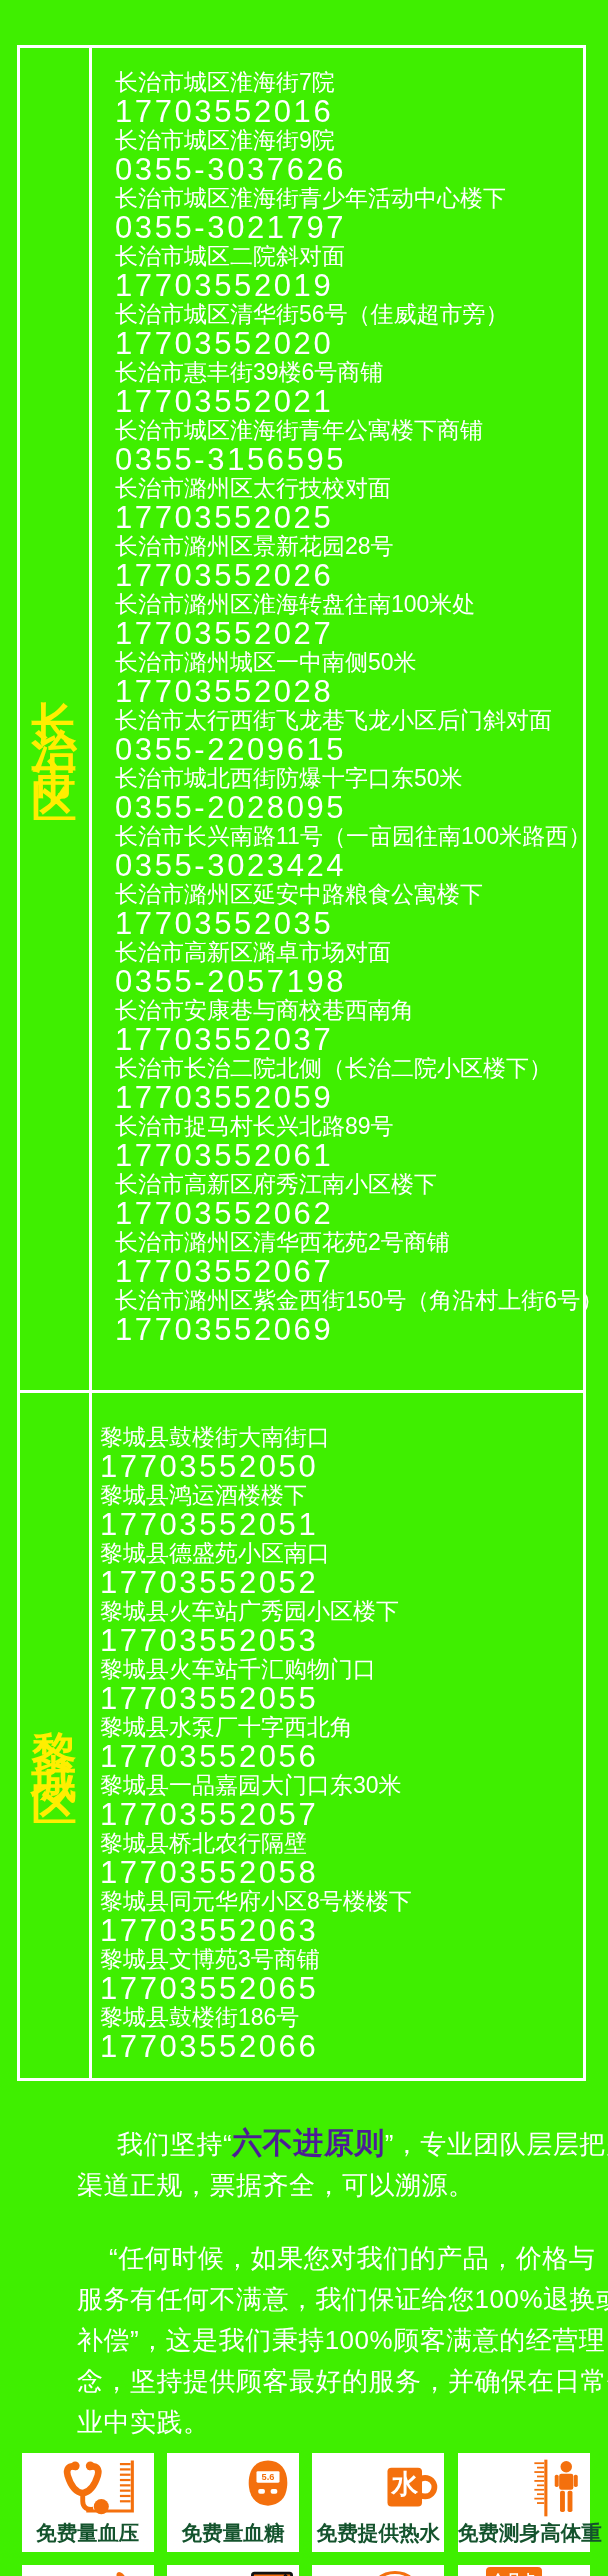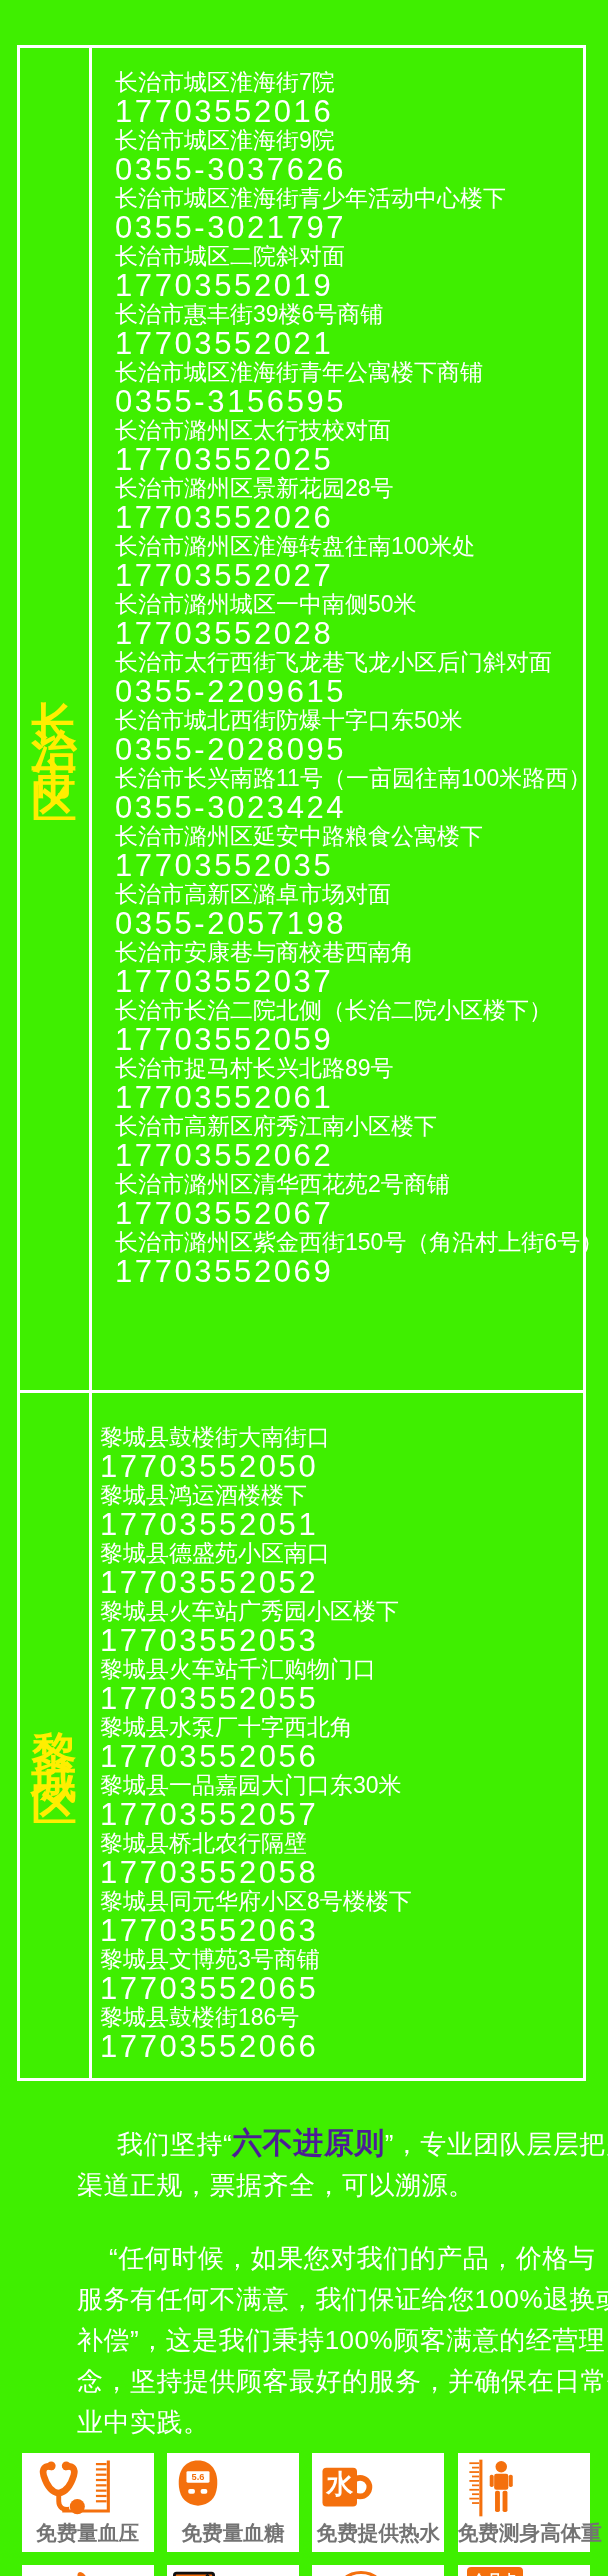--- a/index.html
+++ b/index.html
@@ -47,26 +47,26 @@
     position:absolute;left:21.6px;width:568px;
     display:grid;grid-template-columns:repeat(4,132px);column-gap:13.4px;
   }
   .cards-row.row1{top:2453px;height:99px;}
   .cards-row.row2{top:2565px;height:83px;}
   .card{
     position:relative;background:#ffffff;height:100%;box-sizing:border-box;
   }
   .card-icon{
     position:absolute;left:0;right:0;top:3.1px;bottom:32px;
-    display:flex;align-items:center;justify-content:flex-start;
+    display:flex;align-items:center;justify-content:flex-end;
   }
   .row2 .card-icon{bottom:29px;}
   .card-label{
     position:absolute;left:0;right:0;bottom:5.2px;text-align:center;
-    color:#737373;font-weight:bold;font-size:20.6px;white-space:nowrap;
+    color:#14532d;font-weight:bold;font-size:20.6px;white-space:nowrap;
   }
   .mwrap{position:relative;width:113px;height:54px;}
   .mcard{
     position:absolute;background:#F4700D;color:#ffffff;font-weight:bold;
     border-radius:4.1px;display:flex;align-items:center;justify-content:center;
     font-size:14.4px;letter-spacing:1px;
   }
   .mcard.c1{left:9.3px;top:0;width:56px;height:27px;}
 </style>
 </head>
@@ -88,20 +88,24 @@
       <div class="line address">长治市城区淮海街9院</div>
       <div class="line phone">0355-3037626</div>
     </div>
           <div class="entry">
       <div class="line address">长治市城区淮海街青少年活动中心楼下</div>
       <div class="line phone">0355-3021797</div>
     </div>
           <div class="entry">
       <div class="line address">长治市城区二院斜对面</div>
       <div class="line phone">17703552019</div>
+    </div>
+          <div class="entry">
+      <div class="line address">长治市城区清华街56号（佳威超市旁）</div>
+      <div class="line phone">17703552020</div>
     </div>
           <div class="entry">
       <div class="line address">长治市惠丰街39楼6号商铺</div>
       <div class="line phone">17703552021</div>
     </div>
           <div class="entry">
       <div class="line address">长治市城区淮海街青年公寓楼下商铺</div>
       <div class="line phone">0355-3156595</div>
     </div>
           <div class="entry">

